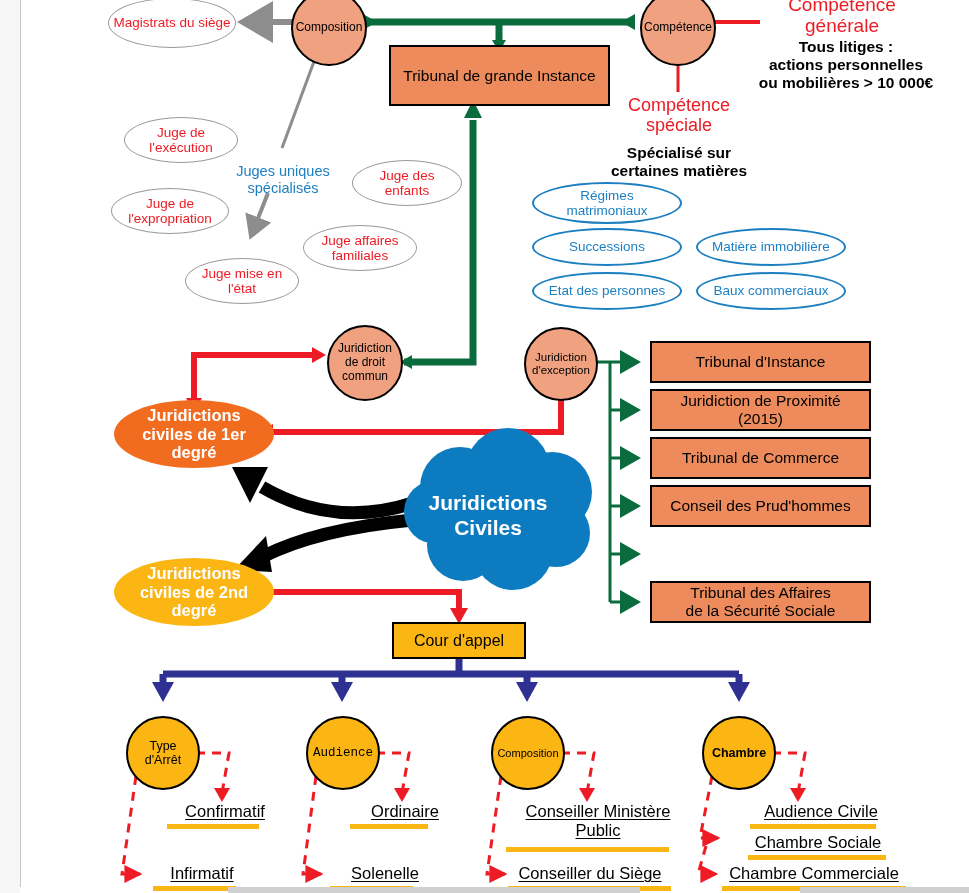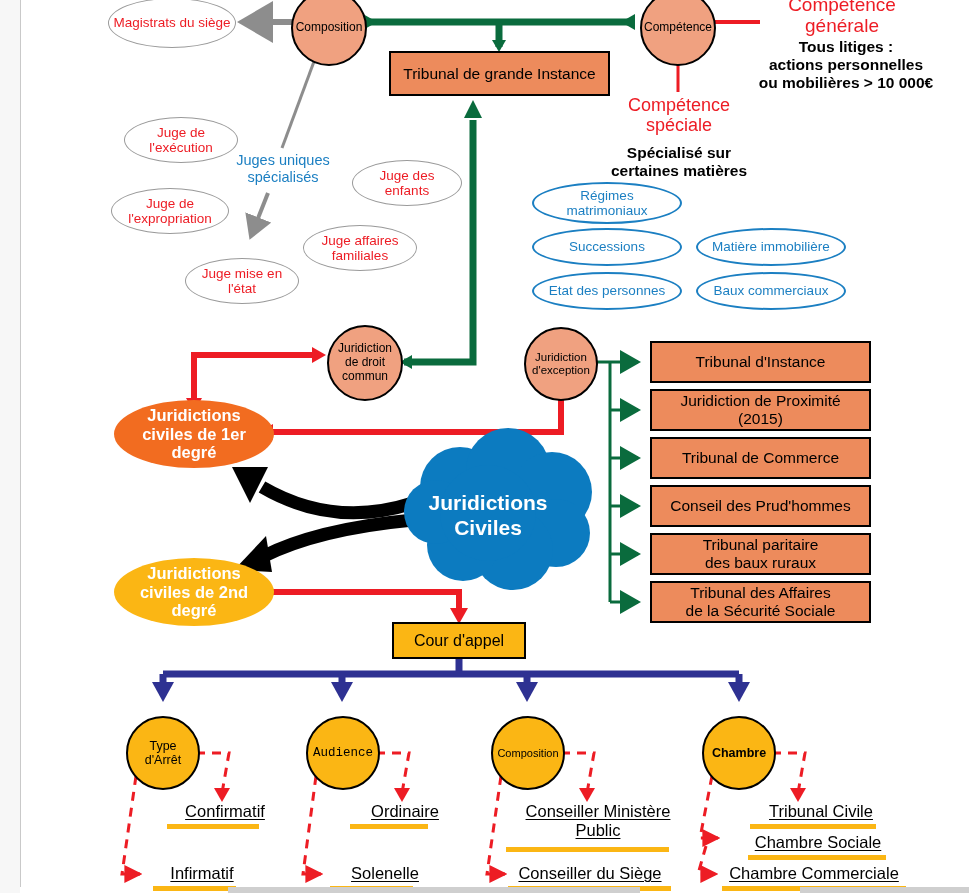--- a/index.html
+++ b/index.html
@@ -13,21 +13,21 @@
   .ell-blue{border:2px solid #1B7FC2;border-radius:50%;background:#fff;color:#1B7FC2;font-size:13.5px;line-height:1.12;}
   .circ-peach{border:2.2px solid #000;border-radius:50%;background:#F0A180;color:#000;font-size:12px;line-height:1.15;}
   .box-orange{border:2.4px solid #000;background:#ED8B5C;color:#000;font-size:15.5px;line-height:1.14;}
   .ell-solid-orange{border-radius:50%;background:#F26C20;color:#fff;font-weight:bold;font-size:16.5px;line-height:1.15;}
   .ell-solid-yellow{border-radius:50%;background:#FBB614;color:#fff;font-weight:bold;font-size:16.5px;line-height:1.15;}
   .circ-yellow{border:2.6px solid #000;border-radius:50%;background:#FBB614;color:#000;font-size:12.5px;line-height:1.15;}
   .box-yellow{border:2.4px solid #000;background:#FBB614;color:#000;font-size:16px;}
   .cloud-label{position:absolute;z-index:4;color:#fff;font-weight:bold;font-size:21px;line-height:1.2;text-align:center;width:180px;}
   .txt{position:absolute;z-index:3;color:#000;text-align:center;line-height:1.17;}
   .txt-red{position:absolute;z-index:3;color:#ED1C24;text-align:center;line-height:1.12;}
-  .txt-blue{position:absolute;z-index:3;color:#1B7FC2;text-align:center;line-height:1.15;font-size:14.5px;}
+  .txt-blue{position:absolute;z-index:3;color:#1B7FC2;text-align:center;line-height:1.15;font-size:14.5px;margin-top:11px;}
   .leaf{position:absolute;z-index:3;color:#000;font-size:16.5px;text-align:center;line-height:1.15;
         text-decoration:underline;text-decoration-thickness:1px;text-underline-offset:2px;}
   .hl{position:absolute;z-index:2;height:5px;background:#FBB614;}
   .sbar{position:absolute;z-index:5;height:6px;background:#cfcfcf;bottom:0;}
 </style>
 </head>
 <body>
 
 <div id="stage">
 
@@ -179,21 +179,21 @@
   </div>
 
   <div class="node circ-peach" style="left:291px;top:-10px;width:76px;height:76px;">
     <span>Composition</span>
   </div>
 
   <div class="node circ-peach" style="left:640px;top:-10px;width:76px;height:76px;">
     <span>Compétence</span>
   </div>
 
-  <div class="node box-orange" style="left:389px;top:51px;width:221px;height:45px;">
+  <div class="node box-orange" style="left:389px;top:45px;width:221px;height:61px;">
     <span>Tribunal de grande Instance</span>
   </div>
 
   <div class="txt-red" style="left:752px;top:-6px;width:180px;font-size:19px;white-space:pre-line;">Compétence
 générale</div>
 
   <div class="txt" style="left:740px;top:38px;width:212px;font-size:15.5px;font-weight:bold;white-space:pre-line;">Tous litiges :
 actions personnelles
 ou mobilières &gt; 10 000€</div>
 
@@ -280,24 +280,20 @@
   <div class="node box-orange" style="left:650px;top:389px;width:221px;height:42px;">
     <span style="white-space:pre-line;">Juridiction de Proximité
 (2015)</span>
   </div>
   <div class="node box-orange" style="left:650px;top:437px;width:221px;height:42px;">
     <span>Tribunal de Commerce</span>
   </div>
   <div class="node box-orange" style="left:650px;top:485px;width:221px;height:42px;">
     <span>Conseil des Prud'hommes</span>
   </div>
-  <div class="node box-orange" style="left:650px;top:533px;width:221px;height:42px;">
-    <span style="white-space:pre-line;">Tribunal paritaire
-des baux ruraux</span>
-  </div>
   <div class="node box-orange" style="left:650px;top:581px;width:221px;height:42px;">
     <span style="white-space:pre-line;">Tribunal des Affaires
 de la Sécurité Sociale</span>
   </div>
 
   <div class="node box-yellow" style="left:392px;top:622px;width:134px;height:37px;">
     <span>Cour d'appel</span>
   </div>
 
   <div class="node circ-yellow" style="left:126px;top:716px;width:74px;height:74px;">
@@ -326,21 +322,21 @@
   <div class="leaf" style="left:320px;top:864px;width:130px;">Solenelle</div>
   <div class="hl" style="left:330px;top:886px;width:83px;"></div>
 
   <div class="leaf" style="left:498px;top:802px;width:200px;white-space:pre-line;">Conseiller Ministère
 Public</div>
   <div class="hl" style="left:506px;top:847px;width:163px;"></div>
 
   <div class="leaf" style="left:500px;top:864px;width:180px;">Conseiller du Siège</div>
   <div class="hl" style="left:508px;top:886px;width:163px;"></div>
 
-  <div class="leaf" style="left:736px;top:802px;width:170px;">Tribunal Civile</div>
+  <div class="leaf" style="left:736px;top:802px;width:170px;">Audience Civile</div>
   <div class="hl" style="left:750px;top:824px;width:126px;"></div>
 
   <div class="leaf" style="left:728px;top:833px;width:180px;">Chambre Sociale</div>
   <div class="hl" style="left:748px;top:855px;width:138px;"></div>
 
   <div class="leaf" style="left:714px;top:864px;width:200px;">Chambre Commerciale</div>
   <div class="hl" style="left:722px;top:886px;width:184px;"></div>
 
   <div class="sbar" style="left:228px;width:412px;"></div>
   <div class="sbar" style="left:800px;width:169px;"></div>

